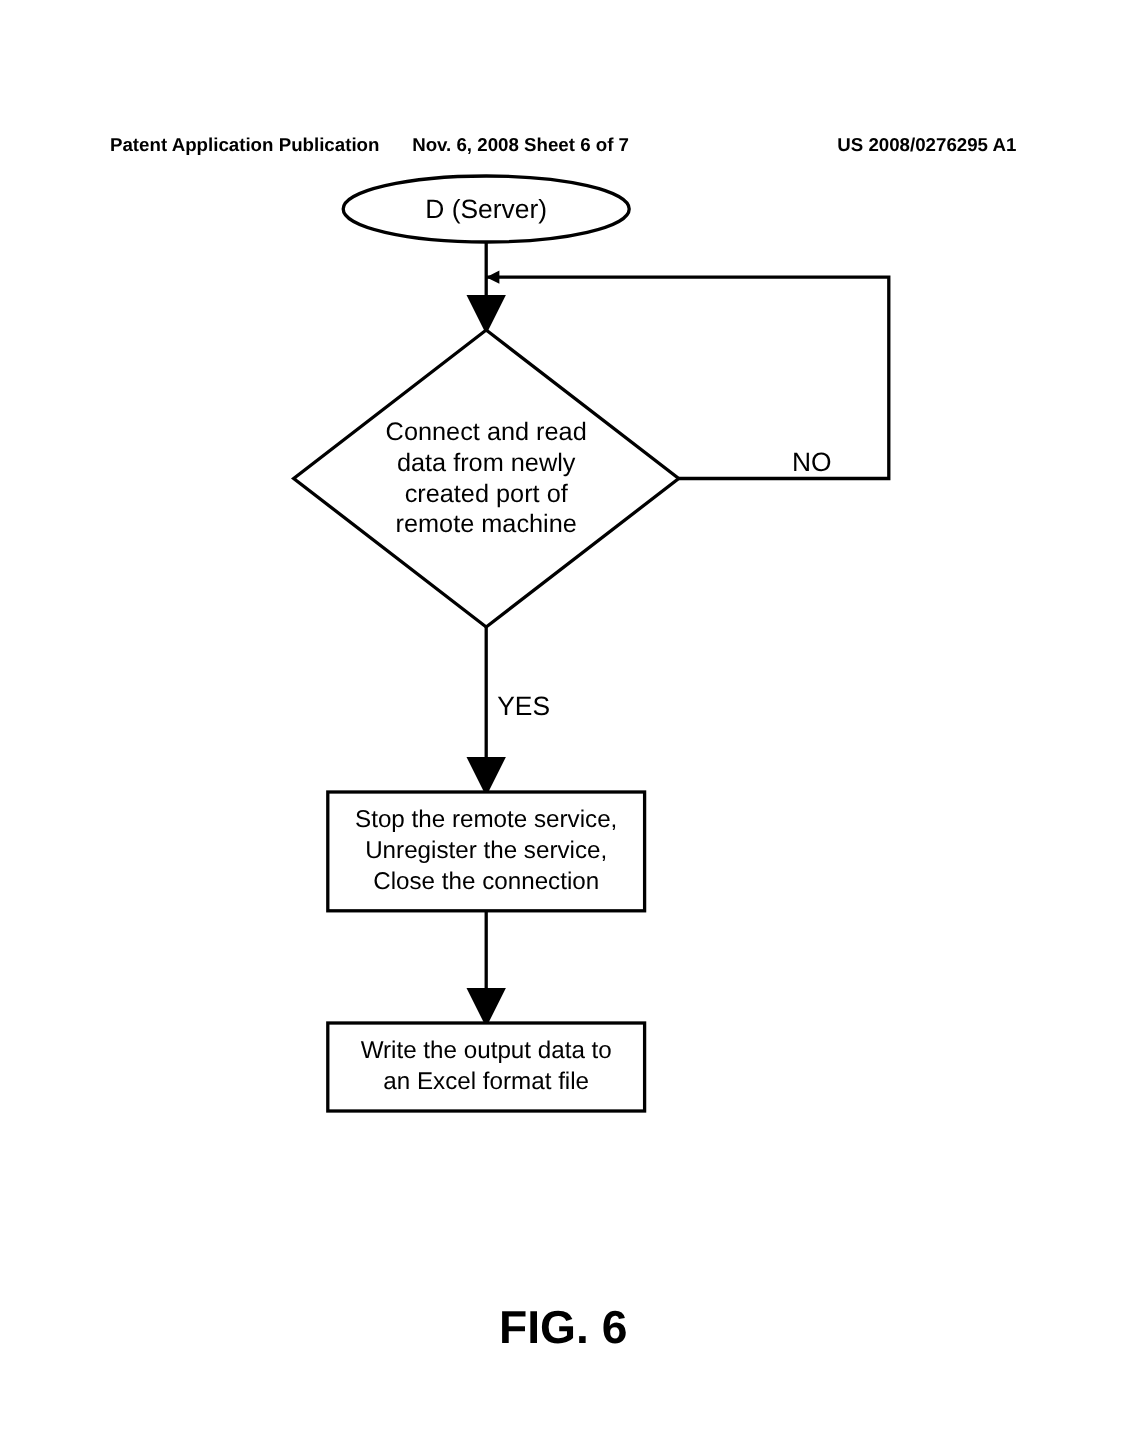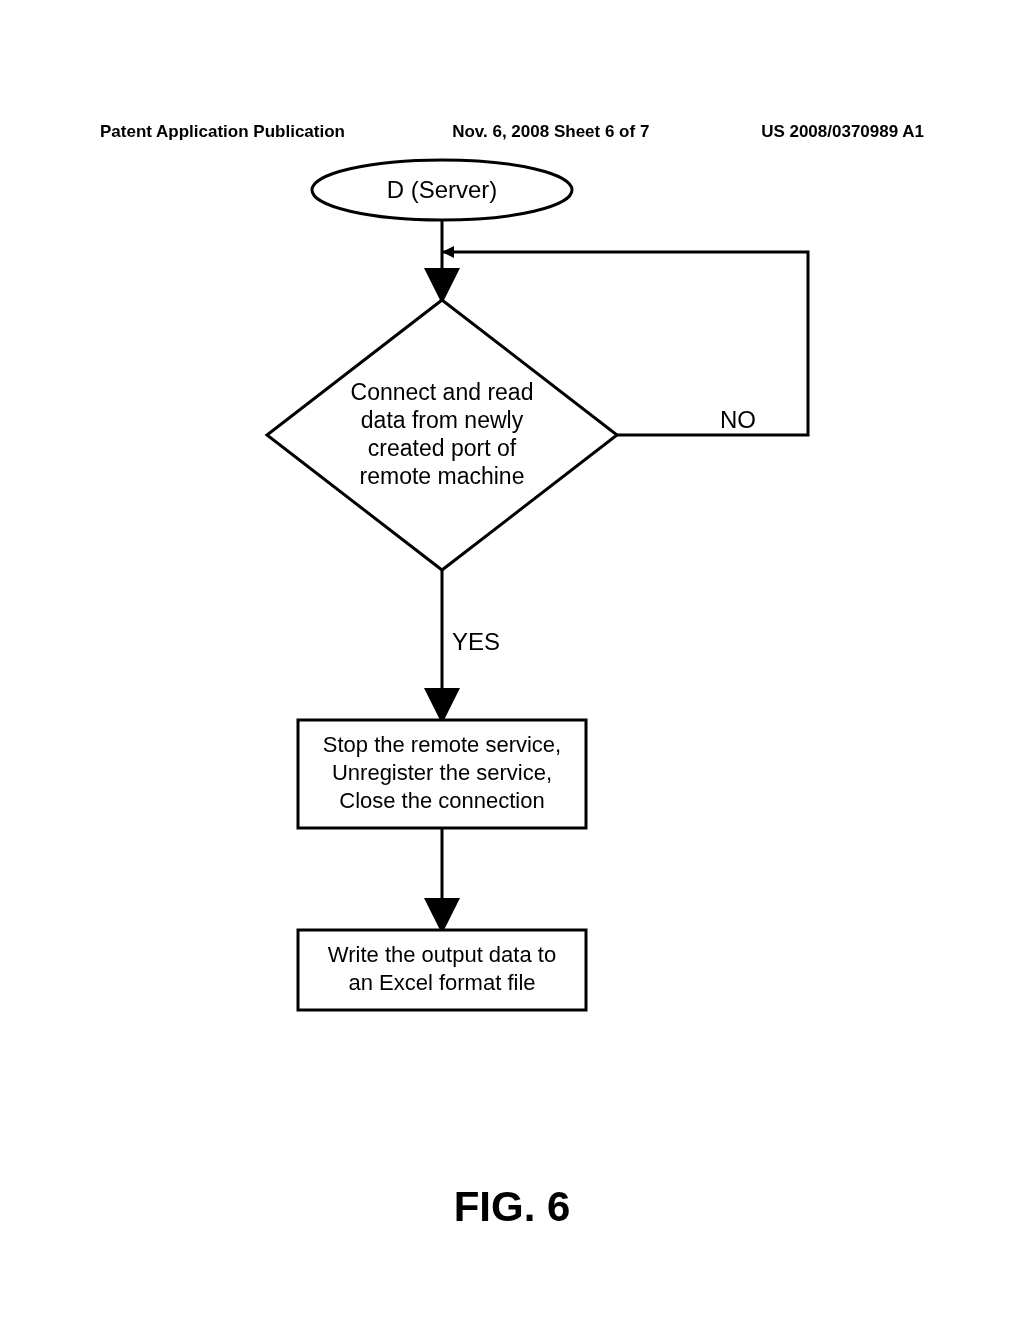--- a/index.html
+++ b/index.html
@@ -24,21 +24,21 @@
       justify-content: space-between;
       font-size: 17px;
       font-weight: bold;
       margin-top: 44px;
     }
     .header-left {
       flex: 1;
     }
     .header-mid {
       flex: 1;
-      text-align: right;
+      text-align: left;
     }
     .header-right {
       flex: 1;
       text-align: right;
     }
     .flowchart {
       position: absolute;
       top: 140px;
       left: 0;
       width: 1024px;
@@ -57,21 +57,21 @@
     text {
       font-family: Arial, Helvetica, sans-serif;
     }
   </style>
 </head>
 <body>
 
 <div class="header">
   <span class="header-left">Patent Application Publication</span>
   <span class="header-mid">Nov. 6, 2008  Sheet 6 of 7</span>
-  <span class="header-right">US 2008/0370989 A1</span>
+  <span class="header-right">US 2008/0276295 A1</span>
 </div>
 
 <svg class="flowchart" viewBox="0 0 1024 1000">
   <defs>
     <marker id="arrowhead" markerWidth="12" markerHeight="12" refX="10" refY="6" orient="auto">
       <polygon points="0 0, 12 6, 0 12" fill="black"></polygon>
     </marker>
   </defs>
 
   <ellipse cx="442" cy="50" rx="130" ry="30" fill="white" stroke="black" stroke-width="3"></ellipse>

